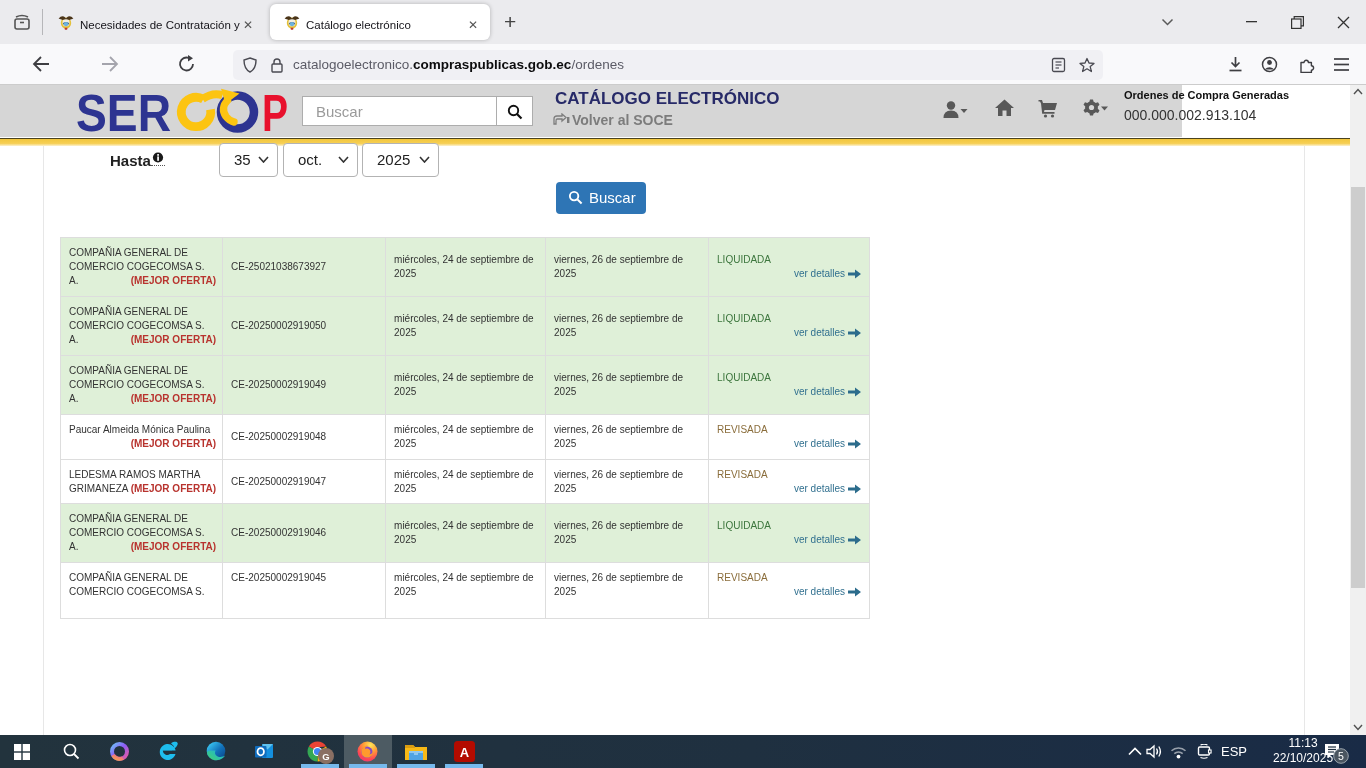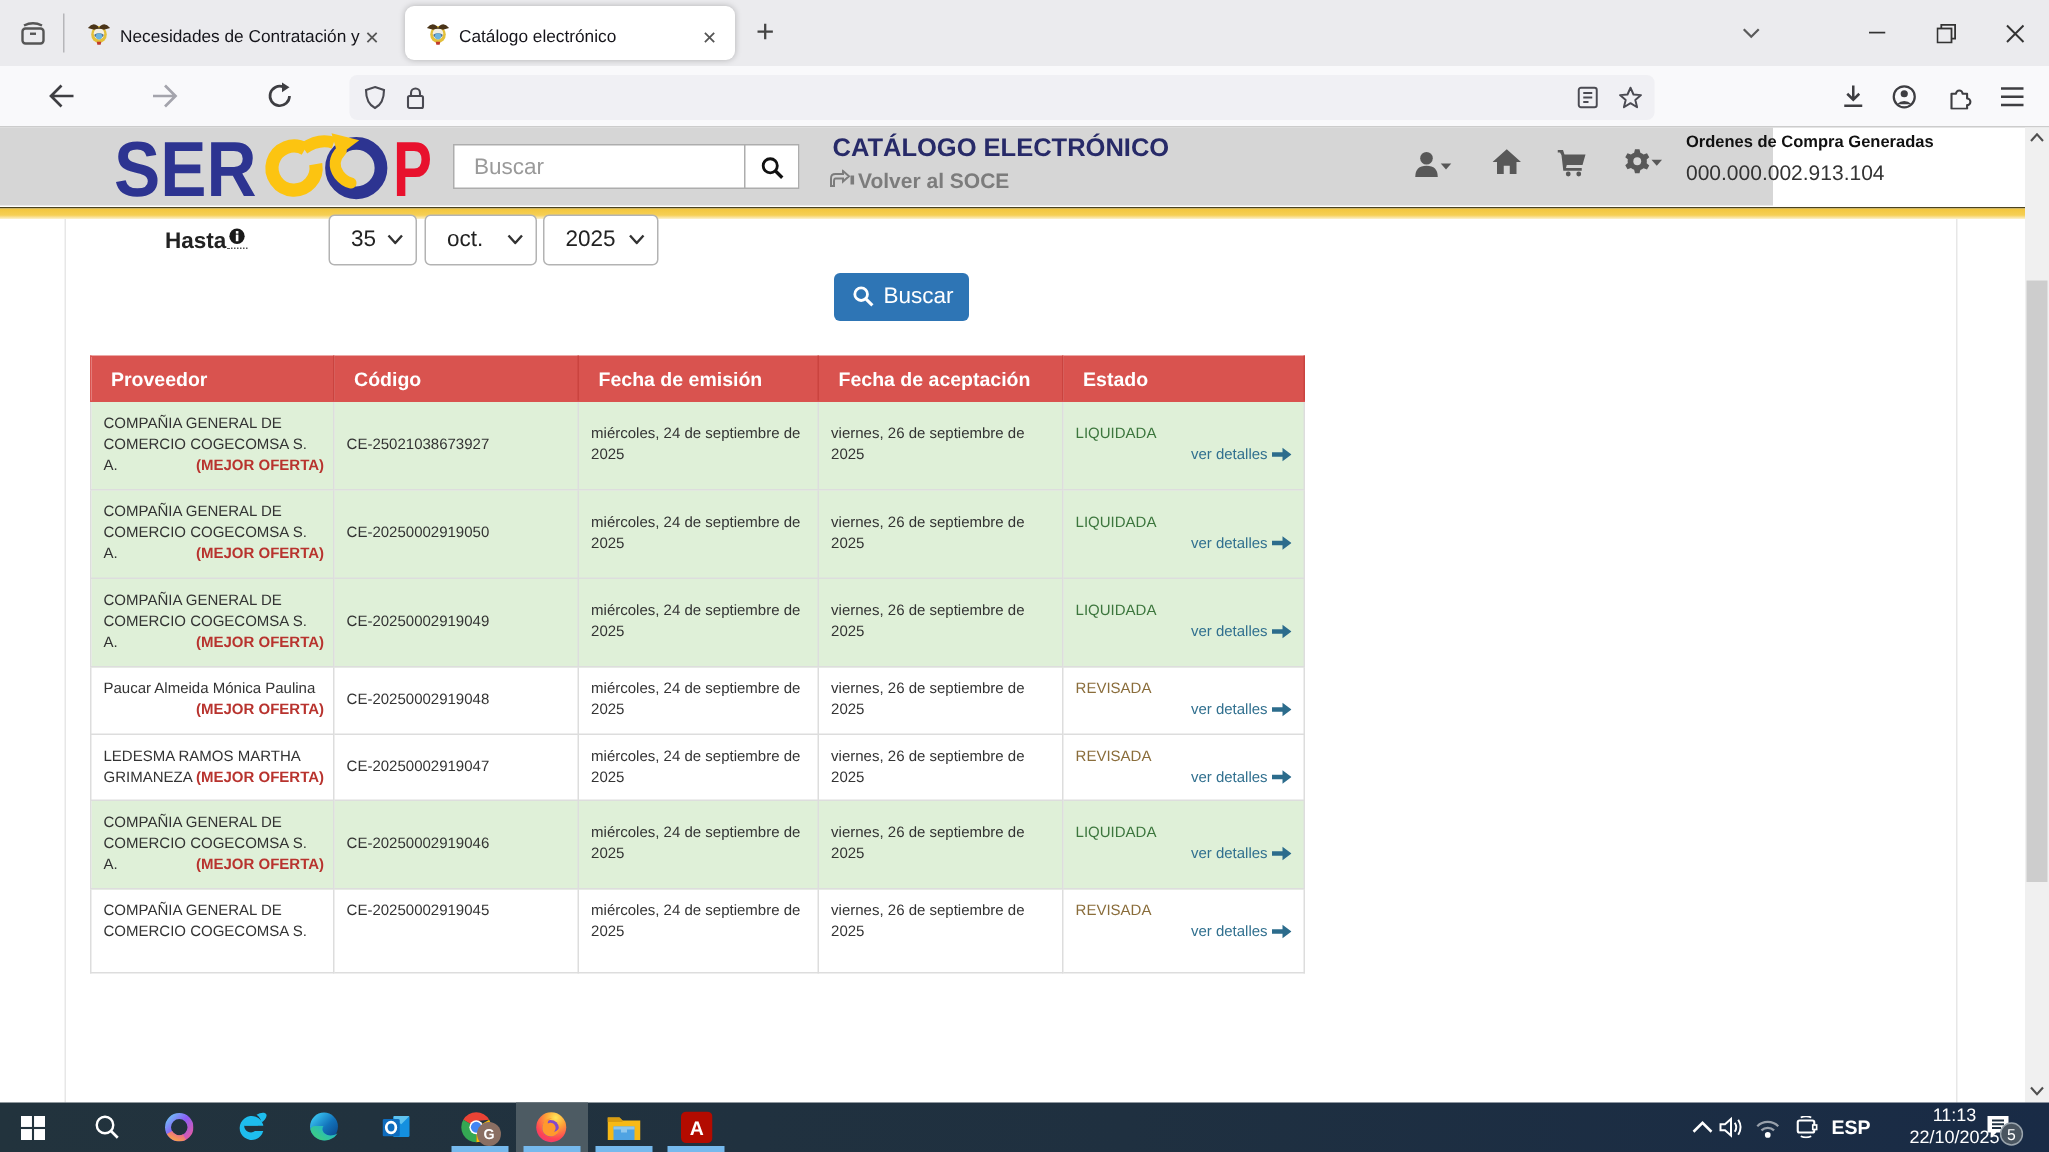--- a/index.html
+++ b/index.html
@@ -130,20 +130,21 @@
       <path d="M11 1 L16 4.2 L11 7.5 Z" fill="#3e3e42"></path>
     </svg>
   <div id="urlbar" class="abs">
     <svg class="abs" style="left:9px;top:7px" width="16" height="16" viewBox="0 0 16 16">
         <path d="M8 1 L14 3 C14 9 12 13 8 15 C4 13 2 9 2 3 Z" fill="none" stroke="#4a4a52" stroke-width="1.4"></path>
       </svg>
     <svg class="abs" style="left:37px;top:7px" width="14" height="16" viewBox="0 0 14 16">
         <rect x="2" y="7" width="10" height="8" rx="1" fill="none" stroke="#4a4a52" stroke-width="1.4"></rect>
         <path d="M4 7 V5 a3 3 0 0 1 6 0 V7" fill="none" stroke="#4a4a52" stroke-width="1.4"></path>
       </svg>
+    <div id="urltxt" class="abs">catalogoelectronico.<b>compraspublicas.gob.ec</b>/ordenes</div>
     <svg class="abs" style="left:818px;top:7px" width="15" height="16" viewBox="0 0 15 16">
         <rect x="1.5" y="1.5" width="12" height="13" rx="1.5" fill="none" stroke="#4a4a52" stroke-width="1.3"></rect>
         <line x1="4.5" y1="5" x2="10.5" y2="5" stroke="#4a4a52" stroke-width="1.2"></line>
         <line x1="4.5" y1="8" x2="10.5" y2="8" stroke="#4a4a52" stroke-width="1.2"></line>
         <line x1="4.5" y1="11" x2="8" y2="11" stroke="#4a4a52" stroke-width="1.2"></line>
       </svg>
     <svg class="abs" style="left:846px;top:7px" width="16" height="16" viewBox="0 0 16 16">
         <path d="M8 1.5 L10 6 L15 6.4 L11.2 9.6 L12.4 14.5 L8 11.8 L3.6 14.5 L4.8 9.6 L1 6.4 L6 6 Z" fill="none" stroke="#4a4a52" stroke-width="1.3" stroke-linejoin="round"></path>
       </svg>
   </div>
@@ -252,27 +253,20 @@
 
   <table id="tbl" class="abs">
     <colgroup>
         <col style="width:161px">
         <col style="width:163px">
         <col style="width:160px">
         <col style="width:163px">
         <col style="width:161px">
       </colgroup>
     <tbody>
-        <tr>
-          <th>Proveedor</th>
-          <th>Código</th>
-          <th>Fecha de emisión</th>
-          <th>Fecha de aceptación</th>
-          <th>Estado</th>
-        </tr>
     <tr class="g" style="height:59px">
           <td>
             <div>COMPAÑIA GENERAL DE</div>
             <div>COMERCIO COGECOMSA S.</div>
             <div>A.<span class="mo fr">(MEJOR OFERTA)</span></div>
           </td>
           <td>CE-25021038673927</td>
           <td>miércoles, 24 de septiembre de<br>2025</td>
           <td>viernes, 26 de septiembre de<br>2025</td>
           <td>
@@ -502,21 +496,21 @@
   <svg class="abs" style="left:1170px;top:10px" width="17" height="14" viewBox="0 0 17 14">
       <path d="M1.5 5.8 A10 10 0 0 1 15.5 5.8" fill="none" stroke="#fff" stroke-width="1.5" opacity="0.55"></path>
       <path d="M4.3 8.6 A6 6 0 0 1 12.7 8.6" fill="none" stroke="#fff" stroke-width="1.5" opacity="0.55"></path>
       <circle cx="8.5" cy="11.6" r="1.9" fill="#fff"></circle>
     </svg>
   <svg class="abs" style="left:1196px;top:9px" width="16" height="15" viewBox="0 0 16 15">
       <rect x="2.5" y="3" width="11" height="8" rx="1.2" fill="none" stroke="#fff" stroke-width="1.4"></rect>
       <path d="M4.5 1 Q8 -0.5 11.5 1 M4.5 13.5 Q8 15 11.5 13.5" fill="none" stroke="#fff" stroke-width="1.2"></path>
       <rect x="12.5" y="6" width="2.6" height="3" fill="#1f3040" stroke="#fff" stroke-width="1.1"></rect>
     </svg>
-  <div class="abs tray" style="left:1221px;top:9px;font-size:13px;font-weight:bold">ESP</div>
+  <div class="abs tray" style="left:1221px;top:9px;font-size:13px;font-weight:normal">ESP</div>
   <div id="clock" class="abs">11:13<br>22/10/2025</div>
   <svg class="abs" style="left:1324px;top:8px" width="18" height="17" viewBox="0 0 18 17">
       <path d="M1 1 H15 V12 H7 L4 15 V12 H1 Z" fill="#fff"></path>
       <line x1="4" y1="4" x2="12" y2="4" stroke="#1f3040" stroke-width="1.2"></line>
       <line x1="4" y1="6.5" x2="12" y2="6.5" stroke="#1f3040" stroke-width="1.2"></line>
       <line x1="4" y1="9" x2="10" y2="9" stroke="#1f3040" stroke-width="1.2"></line>
     </svg>
   <svg class="abs" style="left:1333px;top:13px" width="16" height="16" viewBox="0 0 16 16">
       <circle cx="8" cy="8" r="7.3" fill="#4a5560" stroke="#9aa4ad" stroke-width="1"></circle>
       <text x="8" y="12" text-anchor="middle" font-size="10.5" fill="#fff" font-family="Liberation Sans">5</text>

